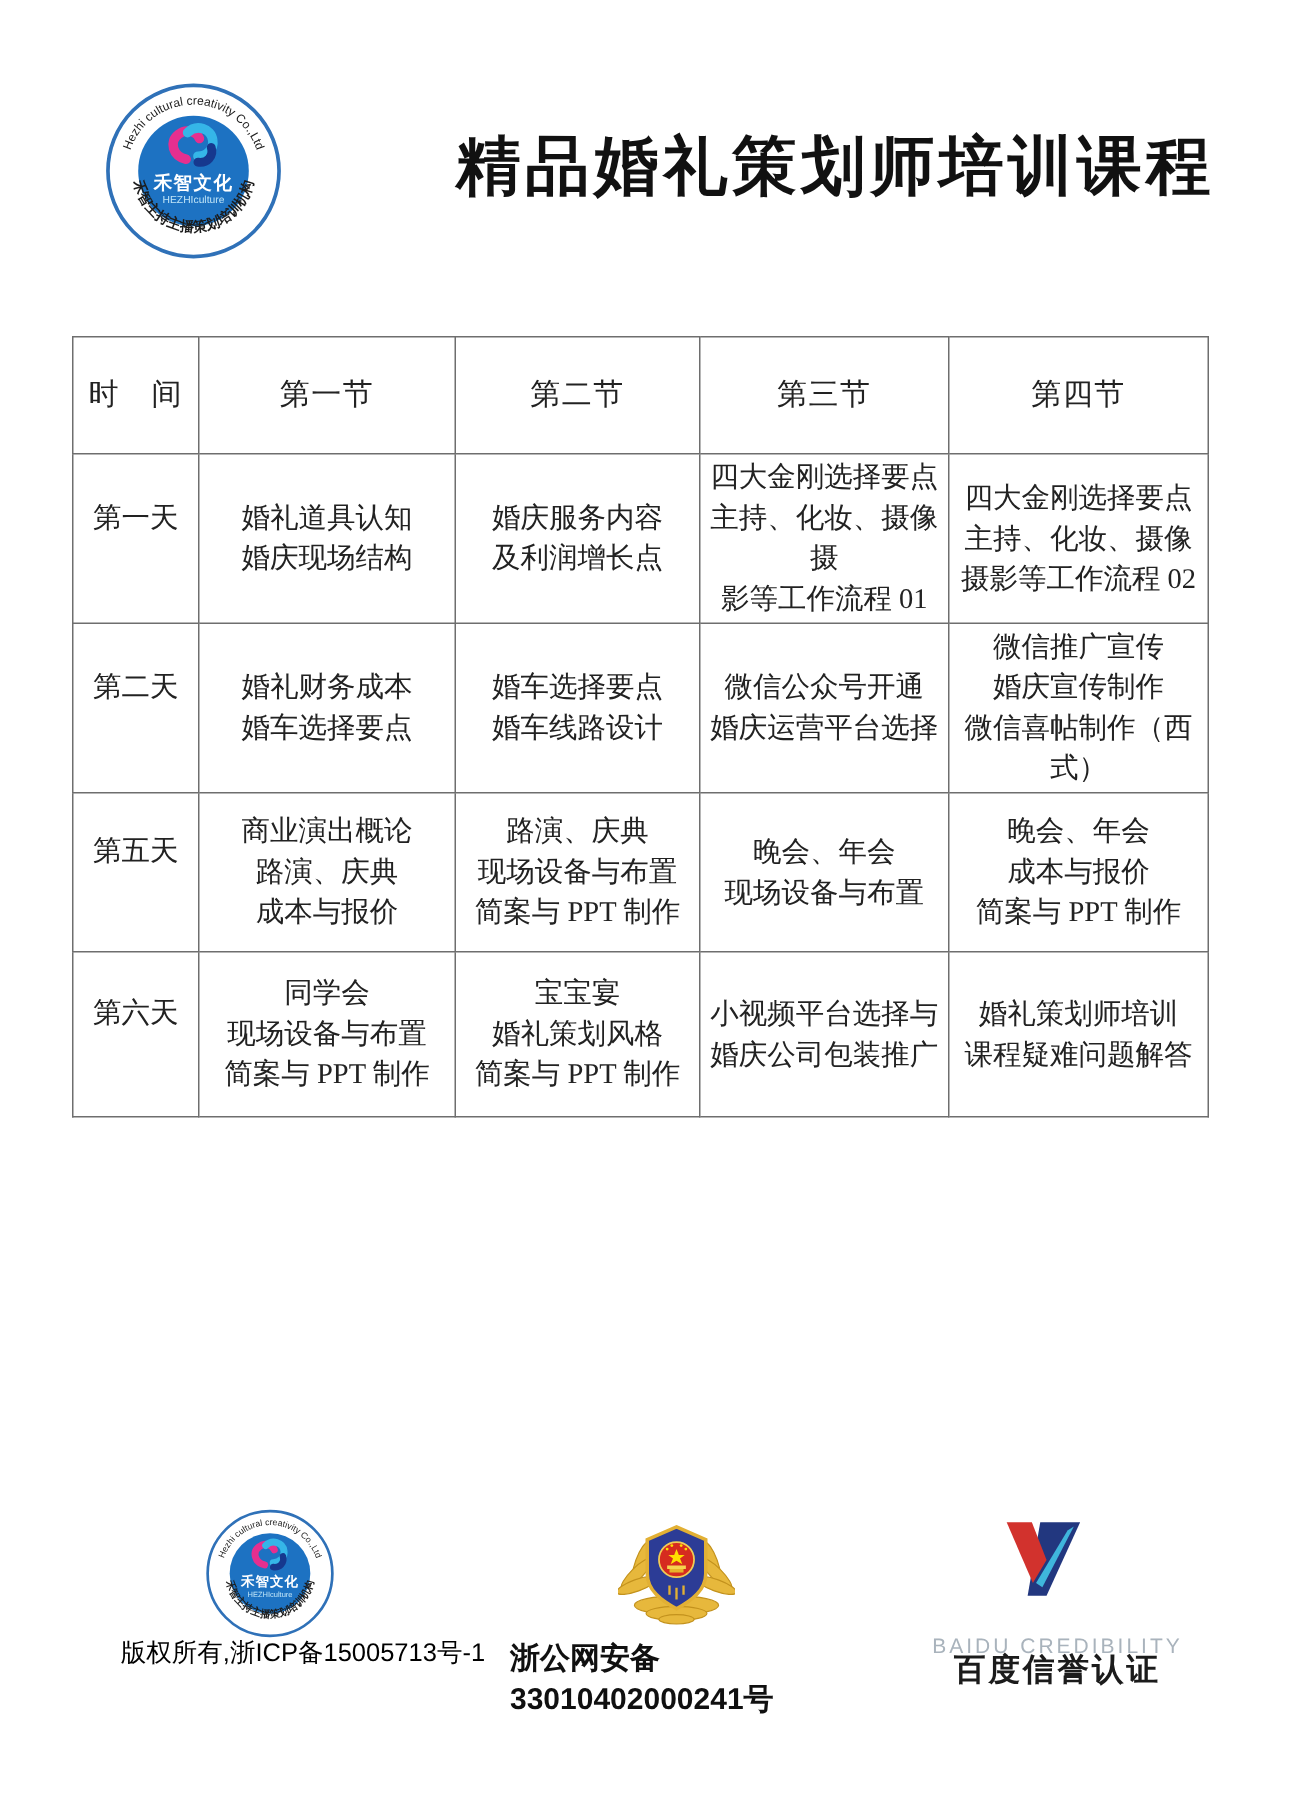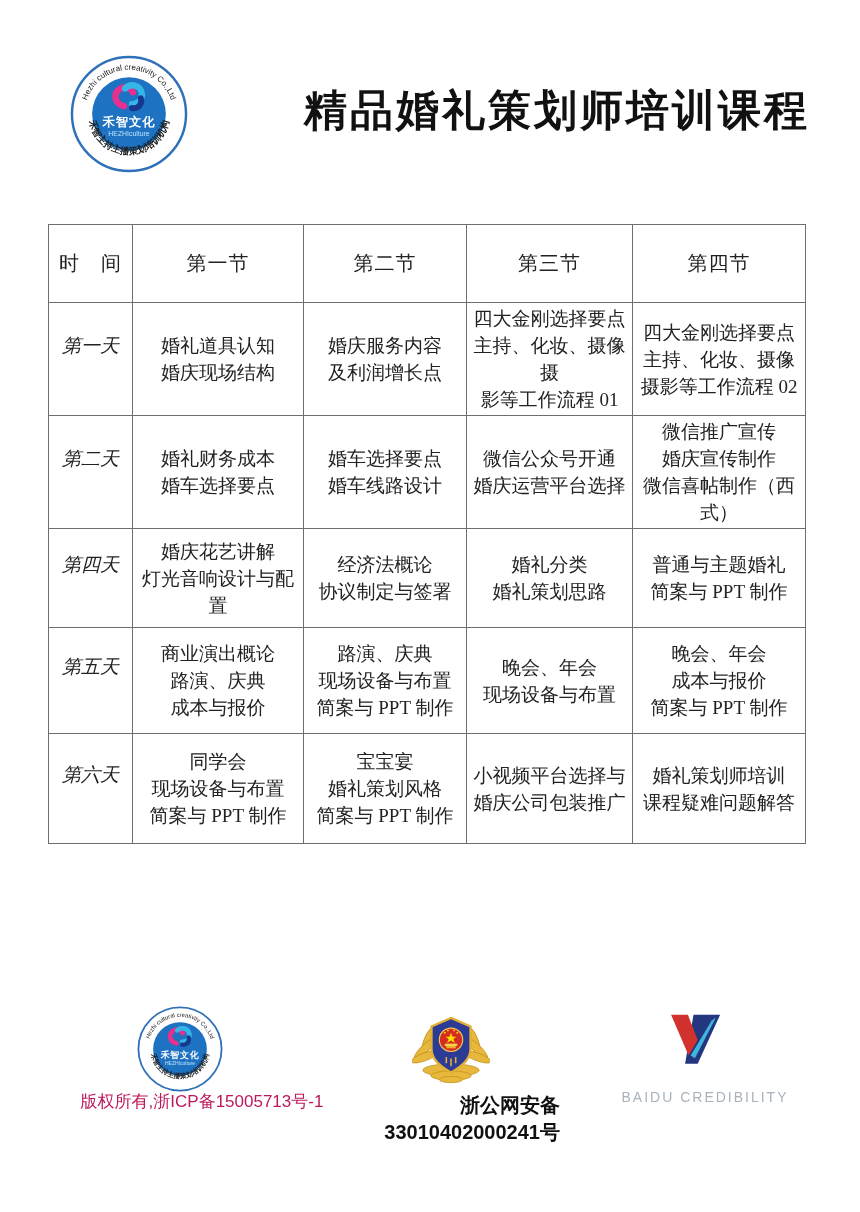--- a/index.html
+++ b/index.html
@@ -15,29 +15,29 @@
               color:#111;white-space:nowrap;font-family:Liberation Mono, monospace;}
 
   
   table.course{position:absolute;left:48px;top:224px;width:757px;
                border-collapse:collapse;table-layout:fixed;}
   table.course th,table.course td{border:1px solid #6e6e6e;text-align:center;
                vertical-align:middle;white-space:pre-line;
                font-size:19px;line-height:27px;font-weight:400;color:#222;
                padding:2px 4px;overflow:hidden;}
   table.course thead th{font-size:20px;letter-spacing:1px;}
-  td.day span{display:inline-block;transform:translateY(-14px);font-style:italic;}
+  td.day span{display:inline-block;transform:translateY(-14px);}
 
   
   .seal-bottom{left:137px;top:1006px;width:86px;height:86px;}
   .icp-text{position:absolute;left:62px;top:1090px;width:280px;text-align:center;
-            font-family:"Liberation Sans",sans-serif;font-size:17px;color:#be185d;}
+            font-family:"Liberation Sans",sans-serif;font-size:17px;color:#000000;}
   .badge{position:absolute;left:412px;top:1001px;width:78px;height:90px;}
   .badge svg{display:block;width:100%;height:100%;}
-  .police-text{position:absolute;left:340px;top:1092px;width:220px;text-align:right;
+  .police-text{position:absolute;left:340px;top:1092px;width:220px;text-align:left;
                font-family:"Liberation Sans",sans-serif;font-size:20px;font-weight:700;color:#101010;}
   .baidu-v{position:absolute;left:664px;top:1012px;width:66px;height:56px;}
   .baidu-v svg{display:block;width:100%;height:100%;}
   .baidu-cn{position:absolute;left:620px;top:1066px;width:170px;text-align:center;
             font-family:"Liberation Sans",sans-serif;font-size:21px;letter-spacing:6px;color:#8a98a5;}
   .baidu-en{position:absolute;left:620px;top:1089px;width:170px;text-align:center;
             font-family:"Liberation Sans",sans-serif;font-size:14px;letter-spacing:2px;color:#a9b3bc;}
   .baidu-cert{position:absolute;left:615px;top:1099px;width:180px;text-align:center;
               font-family:"Liberation Sans",sans-serif;font-size:21px;font-weight:700;
               letter-spacing:2px;color:#1b1b1b;}
@@ -109,31 +109,20 @@
         <td class="day"><span>第二天</span></td>
         <td>婚礼财务成本
 婚车选择要点</td>
         <td>婚车选择要点
 婚车线路设计</td>
         <td>微信公众号开通
 婚庆运营平台选择</td>
         <td>微信推广宣传
 婚庆宣传制作
 微信喜帖制作（西式）</td>
-      </tr>
-      <tr style="height:99px">
-        <td class="day"><span>第四天</span></td>
-        <td>婚庆花艺讲解
-灯光音响设计与配置</td>
-        <td>经济法概论
-协议制定与签署</td>
-        <td>婚礼分类
-婚礼策划思路</td>
-        <td>普通与主题婚礼
-简案与 PPT 制作</td>
       </tr>
       <tr style="height:106px">
         <td class="day"><span>第五天</span></td>
         <td>商业演出概论
 路演、庆典
 成本与报价</td>
         <td>路演、庆典
 现场设备与布置
 简案与 PPT 制作</td>
         <td>晚会、年会
@@ -211,14 +200,15 @@
   <div class="police-text">浙公网安备 33010402000241号</div>
 
   <div class="baidu-v">
     <svg viewBox="0 0 90 80">
       <polygon points="40,4 78,4 46,74 28,74" fill="#22377f"></polygon>
       <polygon points="8,4 32,4 46,40 33,62" fill="#d2322d"></polygon>
       <polygon points="66,12 72,8 42,66 36,62" fill="#3fb6dc"></polygon>
     </svg>
   </div>
   <div class="baidu-en">BAIDU CREDIBILITY</div>
+  <div class="baidu-cert">百度信誉认证</div>
 
 </div>
 
 </body></html>

